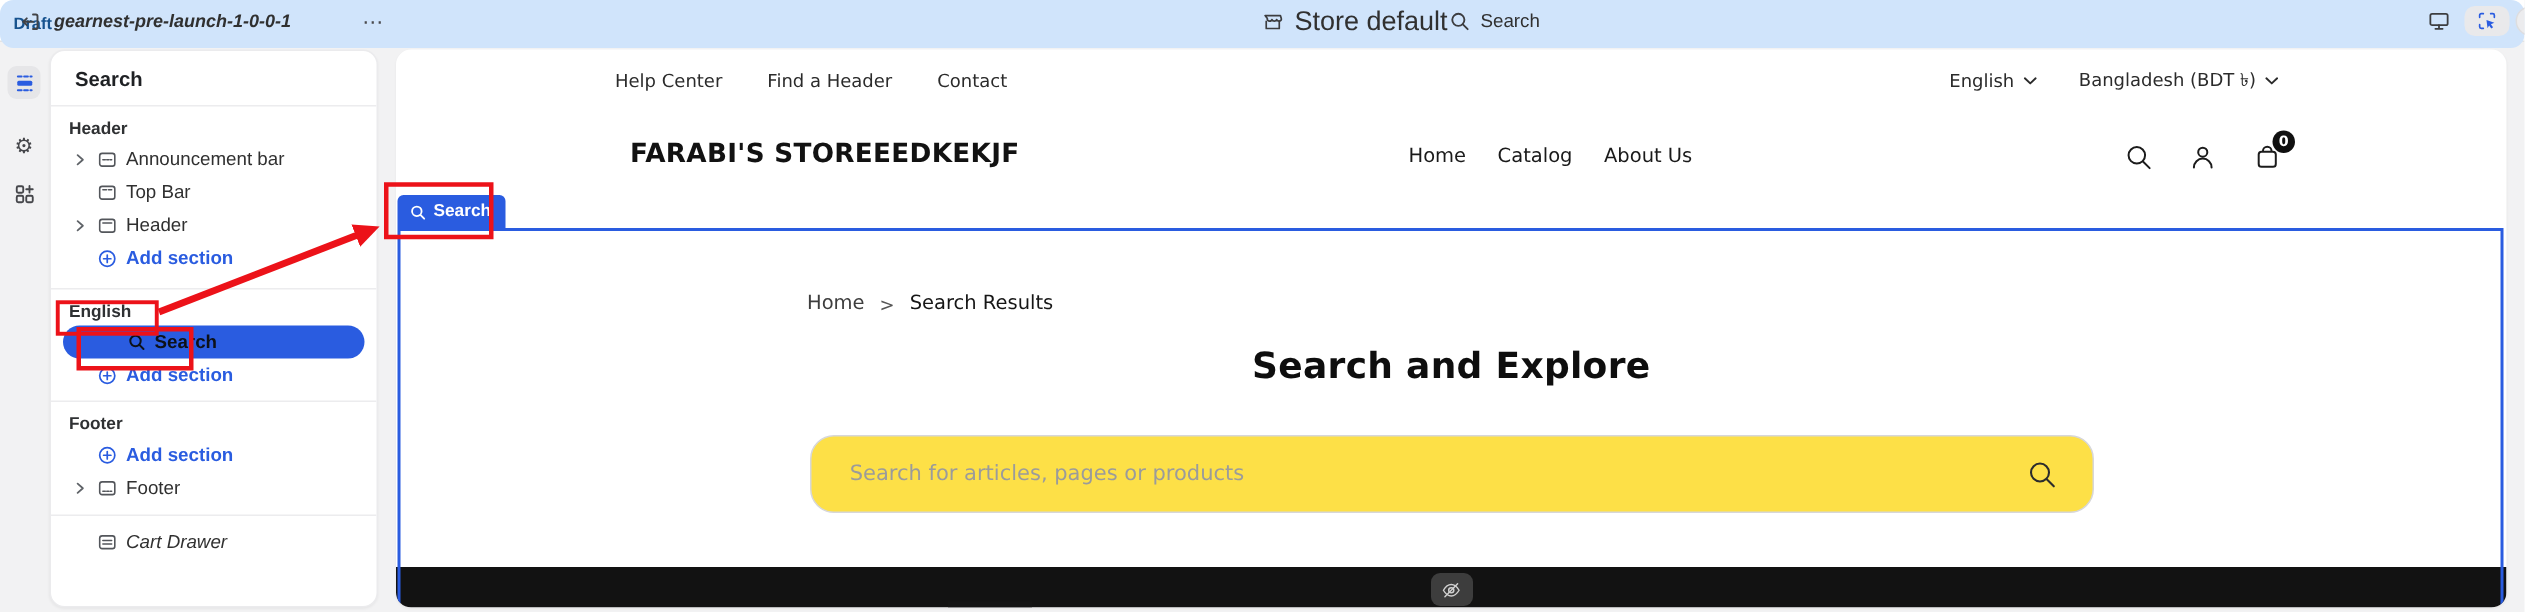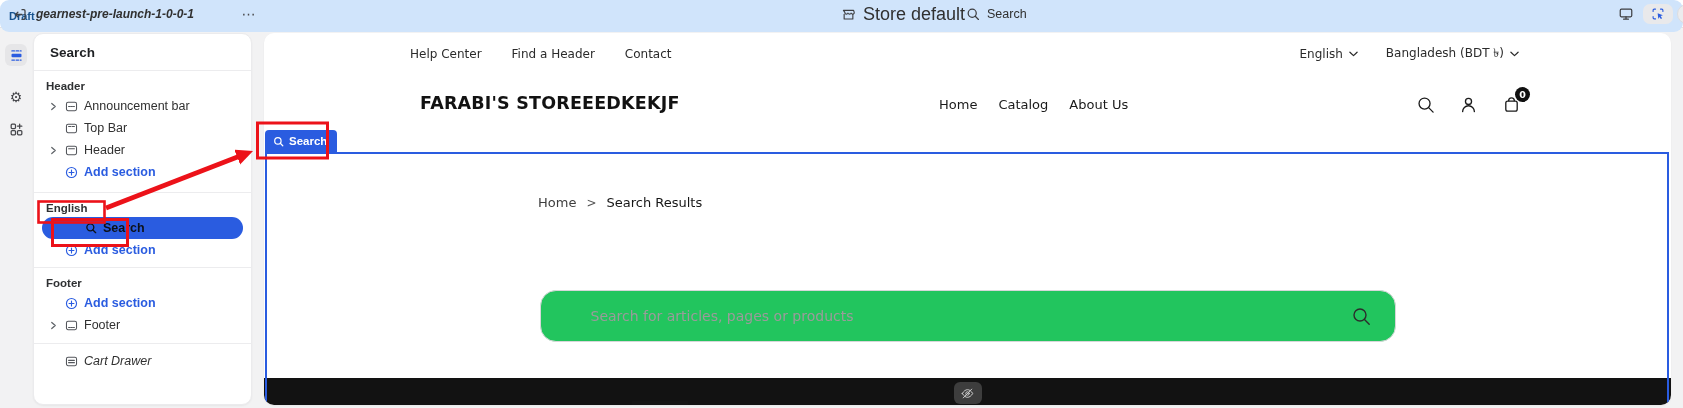--- a/index.html
+++ b/index.html
@@ -111,21 +111,21 @@
     display:flex; align-items:center; gap:5px; font-size:11.5px; font-weight:600;
     font-family:"Liberation Sans", sans-serif; z-index:7; cursor:pointer;
   }
   .breadcrumb { position:absolute; left:274px; top:162px; display:flex; align-items:center; gap:10px; font-size:13px; }
   .bc-home { color:#3e3e3e; cursor:pointer; }
   .bc-sep { color:#555; font-size:12px; }
   .bc-cur { color:#161616; }
   .hero-title { position:absolute; left:0; right:0; top:197px; text-align:center; font-size:24px; font-weight:800; color:#0e0e0e; letter-spacing:.2px; }
   .search-pill {
     position:absolute; left:50%; transform:translateX(-50%); top:257px;
-    width:856px; height:52px; border:1px solid #d7d7d9; border-radius:16px; background:#22c55e;padding-left:24px;
+    width:856px; height:52px; border:1px solid #d7d7d9; border-radius:16px; background:#fde047;
   }
   .search-pill input {
     width:100%; height:100%; border:none; outline:none; background:transparent;
     padding:0 64px 0 26px; font-size:14px; color:#333;
     font-family:"DejaVu Sans", sans-serif;
   }
   .search-pill input::placeholder { color:#9b9b9b; }
   .pill-search-icon { position:absolute; right:24px; top:50%; transform:translateY(-50%); color:#2c2c2c; cursor:pointer; }
 
   .preview-footer { position:absolute; left:0; right:0; top:345px; bottom:0; background:var(--footer_bg,#121212); }
@@ -408,20 +408,21 @@
     </span>
     <span>Search</span>
   </div>
 
   <div class="breadcrumb">
     <span class="bc-home">Home</span>
     <span class="bc-sep">&gt;</span>
     <span class="bc-cur">Search Results</span>
   </div>
 
+  <h1 class="hero-title">Search and Explore</h1>
 
   <div class="search-pill">
     <input type="text" placeholder="Search for articles, pages or products" style="">
     <span class="pill-search-icon">
       <svg width="20" height="20" viewBox="0 0 20 20" fill="none" stroke="currentColor" stroke-width="1.4" stroke-linecap="round">
           <circle cx="9" cy="9" r="6"></circle>
           <path d="M13.5 13.5 18.2 18.2"></path>
         </svg>
     </span>
   </div>

